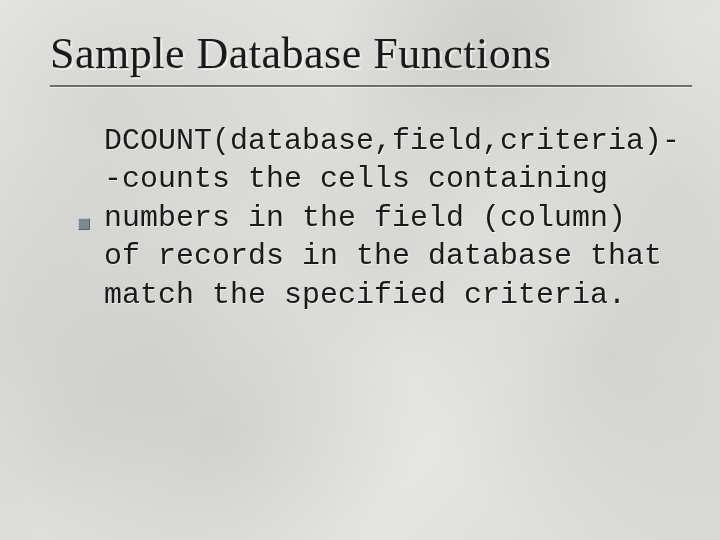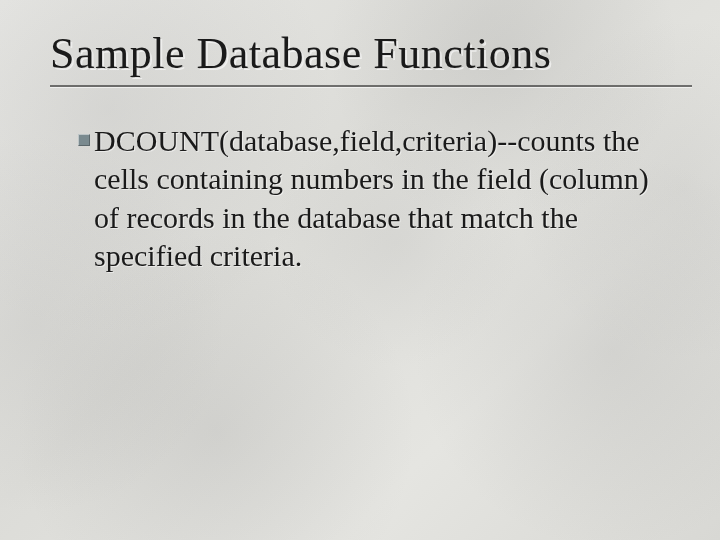--- a/index.html
+++ b/index.html
@@ -39,22 +39,23 @@
     border-top: 2px solid rgba(20,20,20,0.55);
     border-bottom: 1px solid rgba(255,255,255,0.6);
     margin: 0 0 34px 0;
     height: 0;
   }
   .body {
     padding-left: 28px;
   }
   .bullet-item {
     display: flex;
-    align-items: flex-start;
-    gap: 4px;
+    align-items: center;
+    gap: 14px;
+    font-family: Liberation Mono, monospace;
   }
   .bullet {
     flex: 0 0 auto;
     width: 12px;
     height: 12px;
     background: #7a8a8f;
     margin-top: 12px;
     box-shadow: inset -1px -1px 0 rgba(0,0,0,0.25), inset 1px 1px 0 rgba(255,255,255,0.5);
   }
   .item-text {

